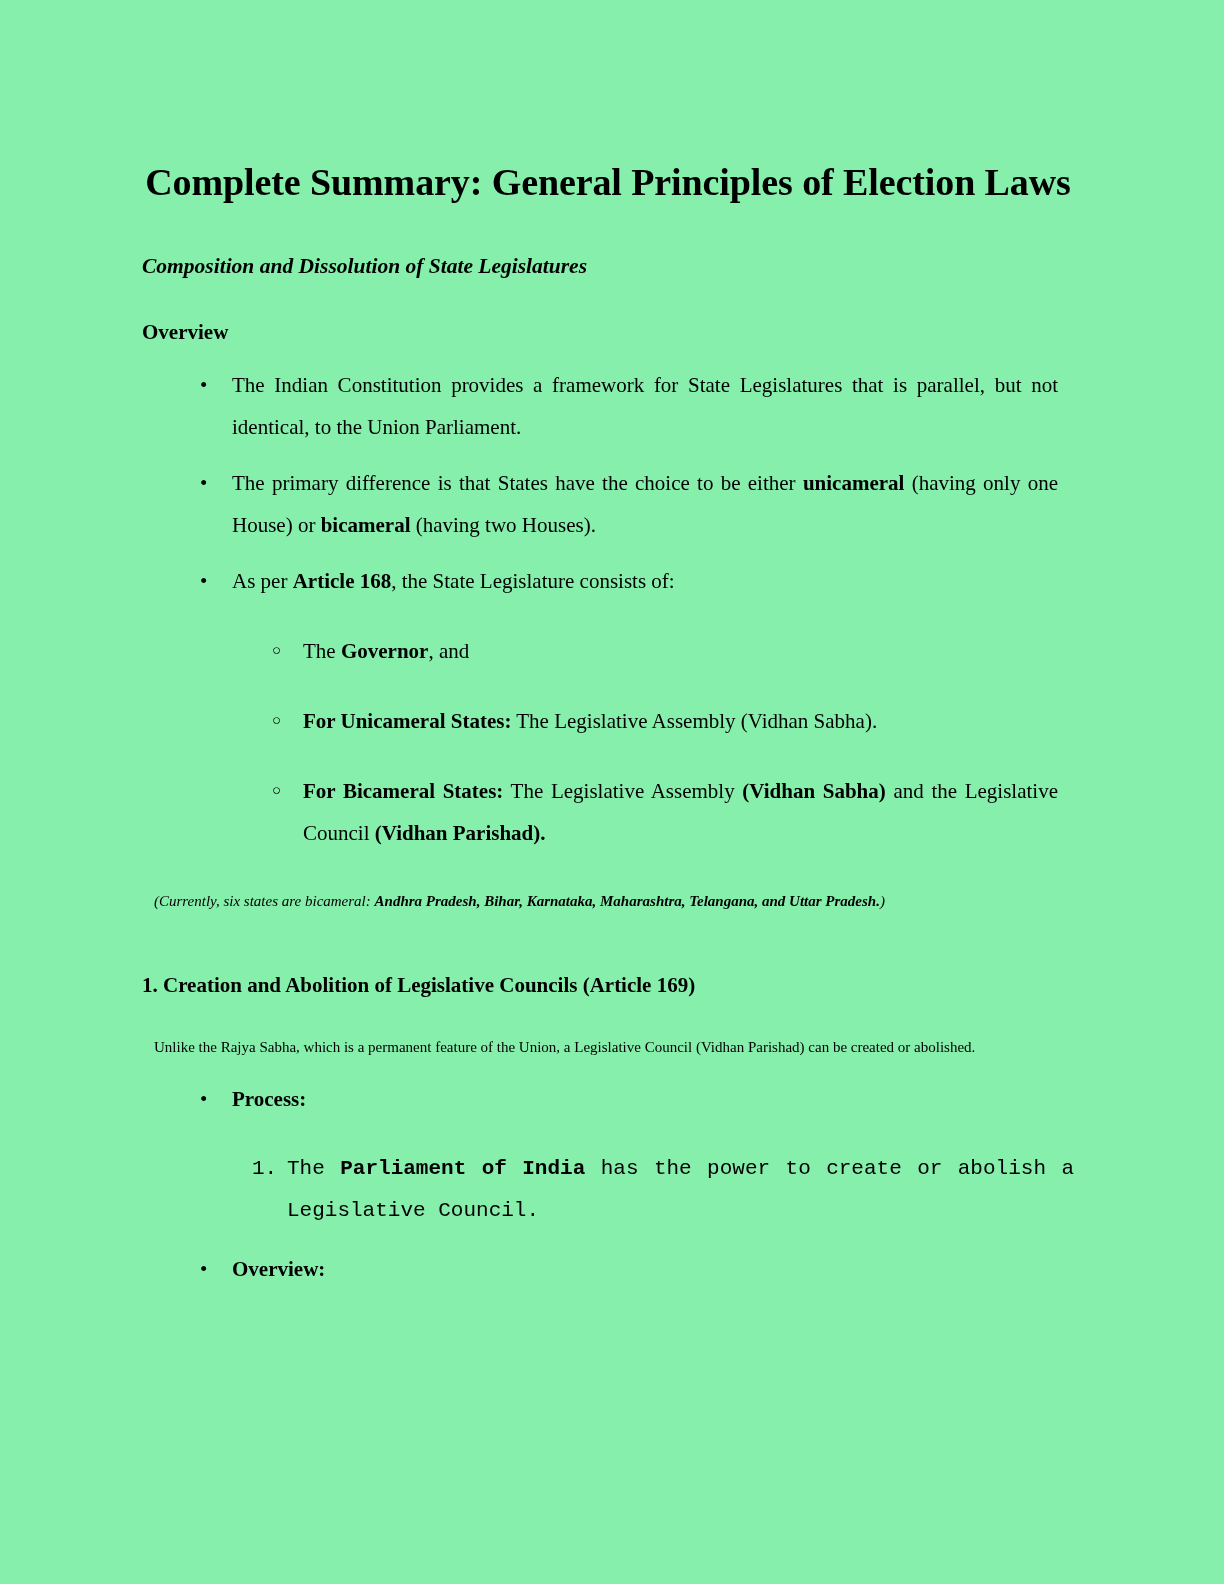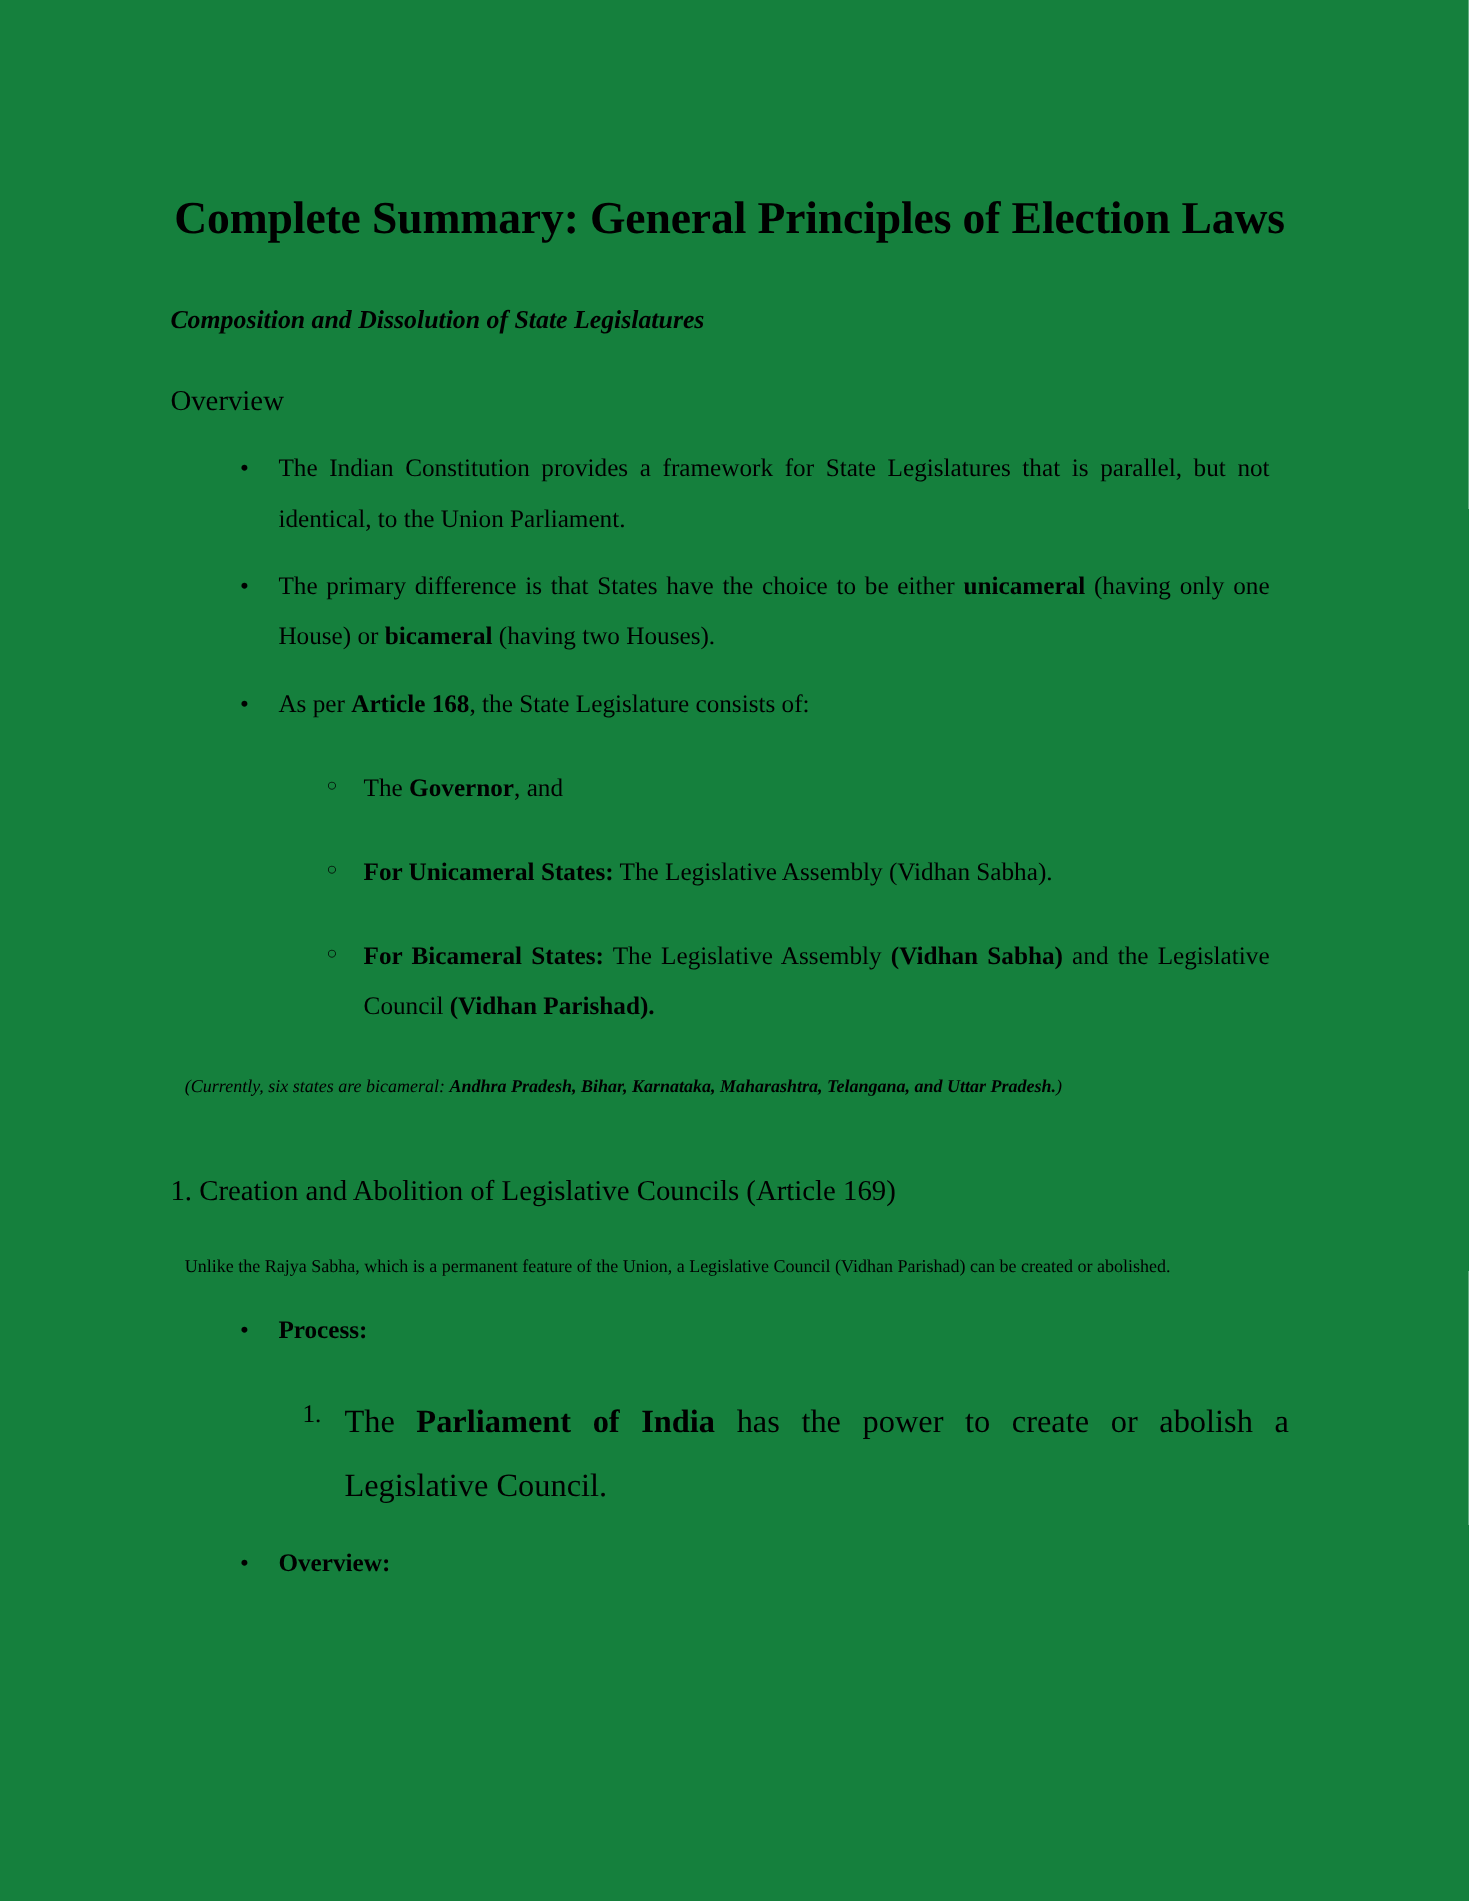--- a/index.html
+++ b/index.html
@@ -11,21 +11,21 @@
     width: 1224px;
     height: 1584px;
     font-family: "Liberation Serif", "DejaVu Serif", serif;
     color: #000000;
     overflow: hidden;
   }
   .page {
     position: relative;
     width: 1224px;
     height: 1584px;
-    background: #15803d;
+    background: #86efac;
     box-sizing: border-box;
   }
   .content {
     position: absolute;
     left: 142px;
     top: 0;
     width: 932px;
   }
 
   
@@ -44,22 +44,22 @@
     font-size: 21.5px;
     font-weight: bold;
     font-style: italic;
     text-align: left;
     margin: 0;
     padding-top: 40px;
   }
 
   
   .section-heading {
-    font-size: 24px;
-    font-weight: normal;
+    font-size: 21px;
+    font-weight: bold;
     margin: 0;
     padding-top: 38px;
     line-height: 1.5;
   }
   .section-heading.tight { padding-top: 42px; }
 
   
   .para {
     font-size: 15px;
     line-height: 2.0;
@@ -117,27 +117,28 @@
   }
 
   ol.numlist {
     list-style: none;
     margin: 0;
     padding: 0;
     counter-reset: numitem;
   }
   ol.numlist > li {
     position: relative;
-    font-size: 27px;
+    font-size: 21px;
     line-height: 2.0;
     padding-left: 145px;
     margin-top: 28px;
     text-align: justify;
     text-justify: inter-word;
     counter-increment: numitem;
+    font-family: Liberation Mono, monospace;
   }
   ol.numlist > li::before {
     content: counter(numitem) ".";
     position: absolute;
     left: 110px;
     top: 0;
     font-size: 21px;
     line-height: 2.0;
   }
 

